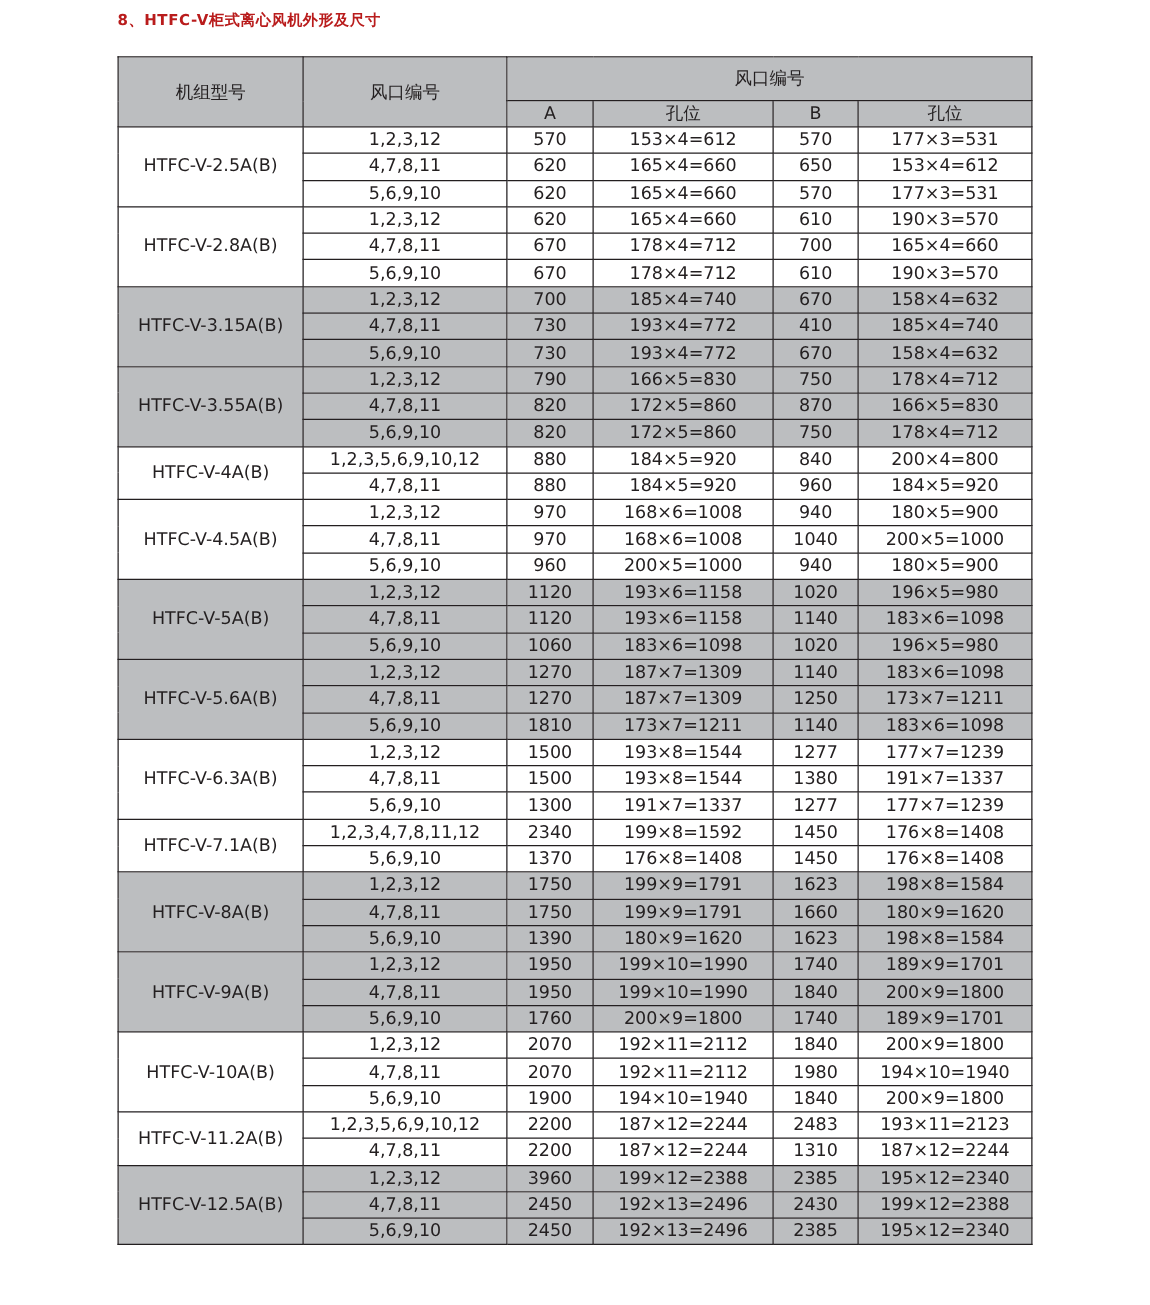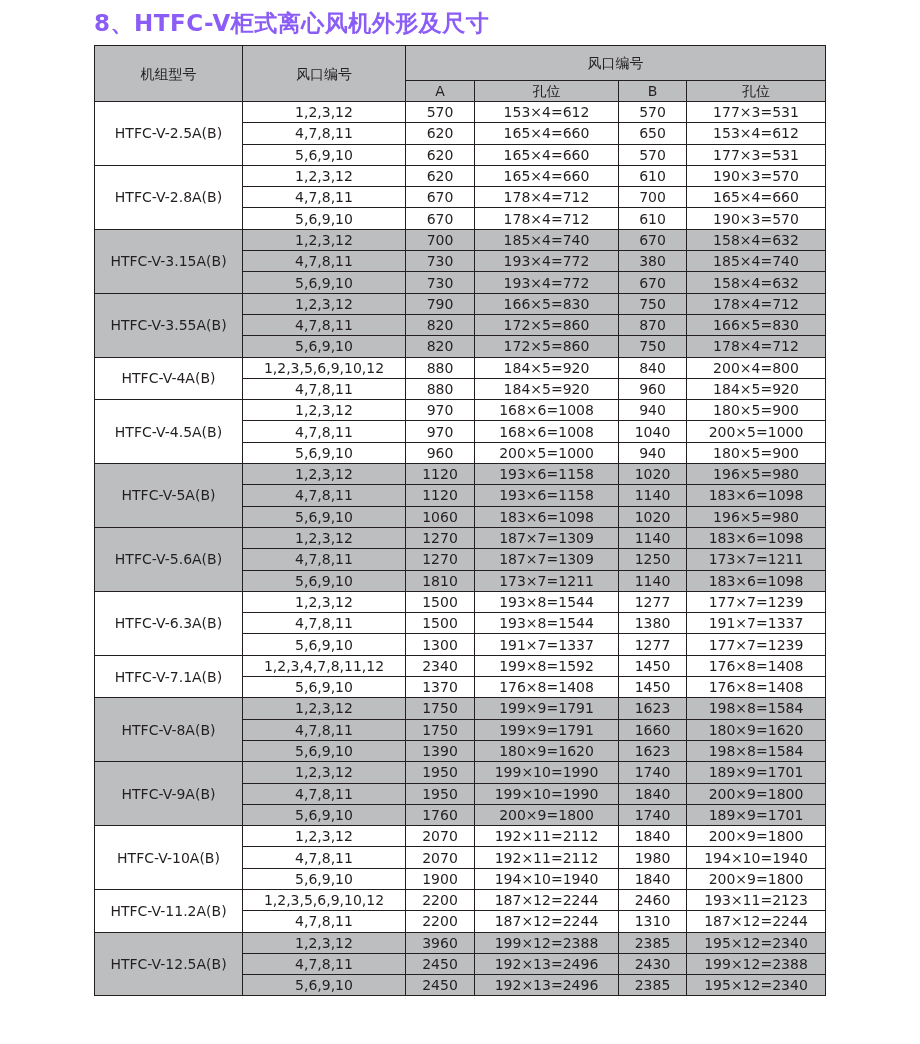--- a/index.html
+++ b/index.html
@@ -1,17 +1,17 @@
 <!DOCTYPE html>
 <html><head>
 <meta charset="utf-8">
 <style>
   html, body { margin: 0; padding: 0; background: #ffffff; }
   body { width: 920px; height: 1044px; position: relative; font-family: "DejaVu Sans", "Liberation Sans", sans-serif; color: #231f20; }
-  .title { position: absolute; left: 94px; top: 8px; font-size: 23px; font-weight: bold; letter-spacing: 0.5px; color: #8b5cf6; }
+  .title { position: absolute; left: 94px; top: 8px; font-size: 12px; font-weight: bold; letter-spacing: 0.5px; color: #b91c1c; }
   table.spec { position: absolute; left: 94px; top: 45px; width: 731px; border-collapse: collapse; table-layout: fixed; font-size: 14px; }
   table.spec th, table.spec td { border: 1px solid #231f20; text-align: center; padding: 0; line-height: 20px; height: 20px; white-space: nowrap; overflow: hidden; font-weight: normal; }
   table.spec thead th { background: #bcbec0; }
   table.spec thead tr.h1 th { height: 34px; }
   table.spec thead tr.h1 th.rs { height: 55px; }
   table.spec thead tr.h2 th { height: 20px; }
   table.spec tbody tr.shade td { background: #bcbec0; }
   table.spec tbody tr td { height: 20.3px; line-height: 20px; }
   table.spec { border: 1.5px solid #231f20; }
 </style>
@@ -92,21 +92,21 @@
         <td>1,2,3,12</td>
         <td>700</td>
         <td>185×4=740</td>
         <td>670</td>
         <td>158×4=632</td>
       </tr>
       <tr class="shade">
         <td>4,7,8,11</td>
         <td>730</td>
         <td>193×4=772</td>
-        <td>380</td>
+        <td>410</td>
         <td>185×4=740</td>
       </tr>
       <tr class="shade">
         <td>5,6,9,10</td>
         <td>730</td>
         <td>193×4=772</td>
         <td>670</td>
         <td>158×4=632</td>
       </tr>
       <tr class="shade">
@@ -313,21 +313,21 @@
         <td>1900</td>
         <td>194×10=1940</td>
         <td>1840</td>
         <td>200×9=1800</td>
       </tr>
       <tr>
         <td rowspan="2">HTFC-V-11.2A(B)</td>
         <td>1,2,3,5,6,9,10,12</td>
         <td>2200</td>
         <td>187×12=2244</td>
-        <td>2460</td>
+        <td>2483</td>
         <td>193×11=2123</td>
       </tr>
       <tr>
         <td>4,7,8,11</td>
         <td>2200</td>
         <td>187×12=2244</td>
         <td>1310</td>
         <td>187×12=2244</td>
       </tr>
       <tr class="shade">

